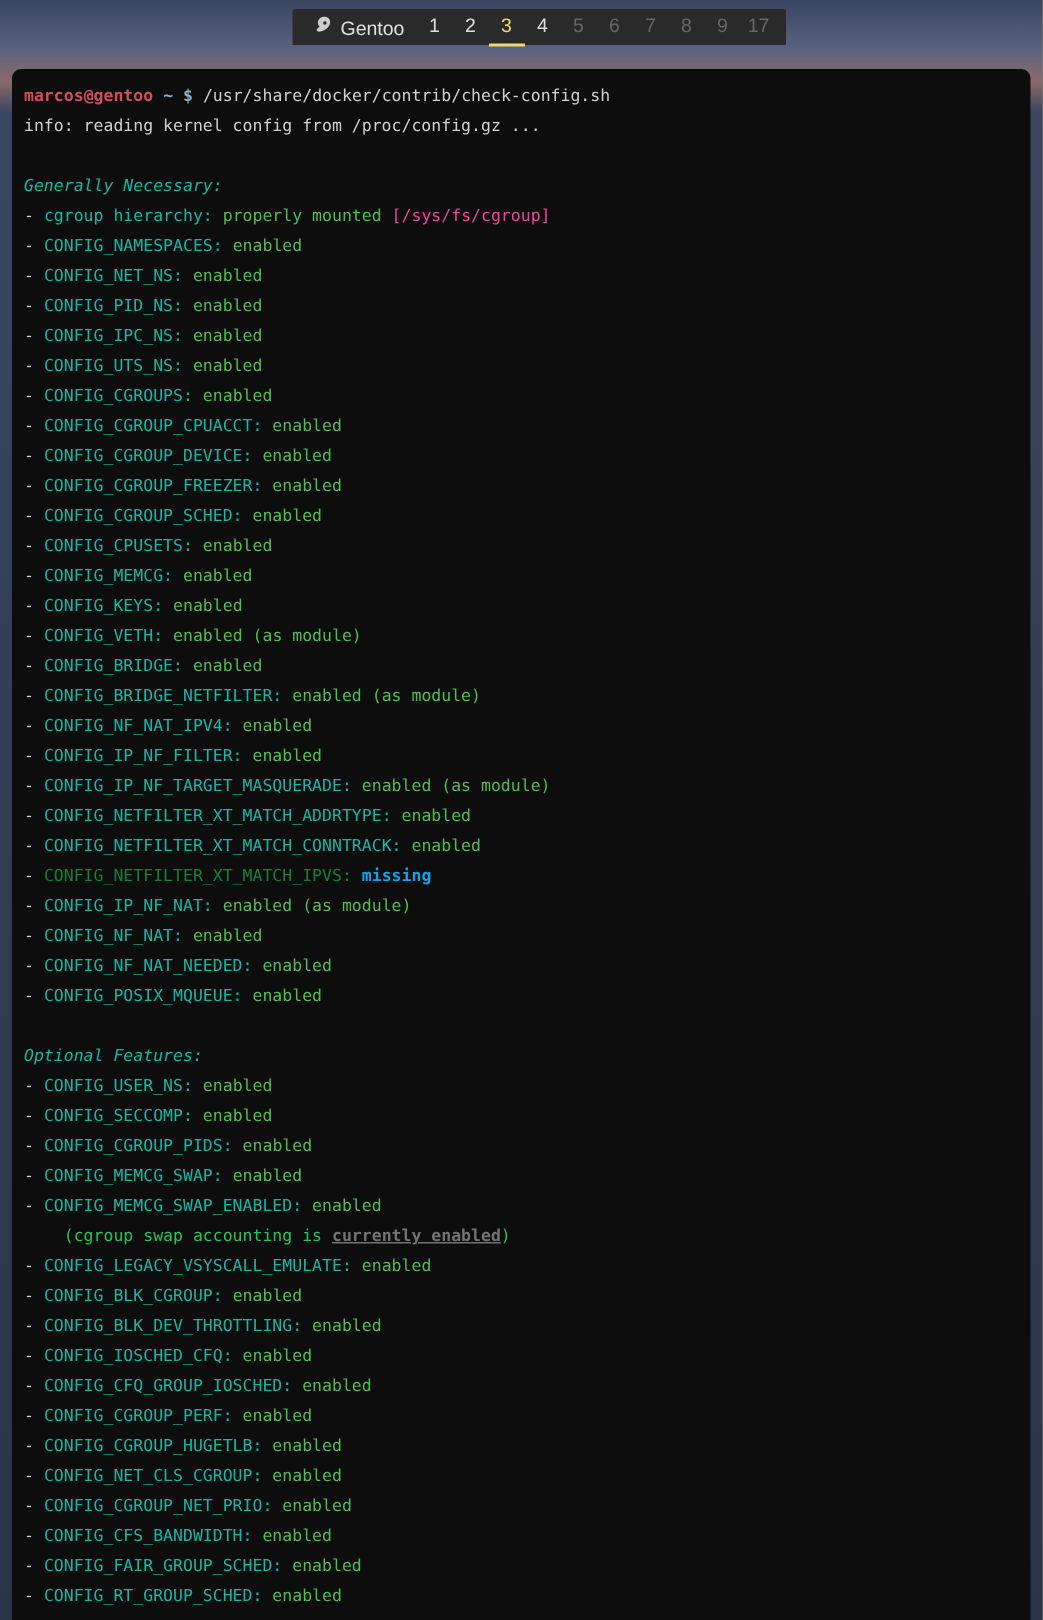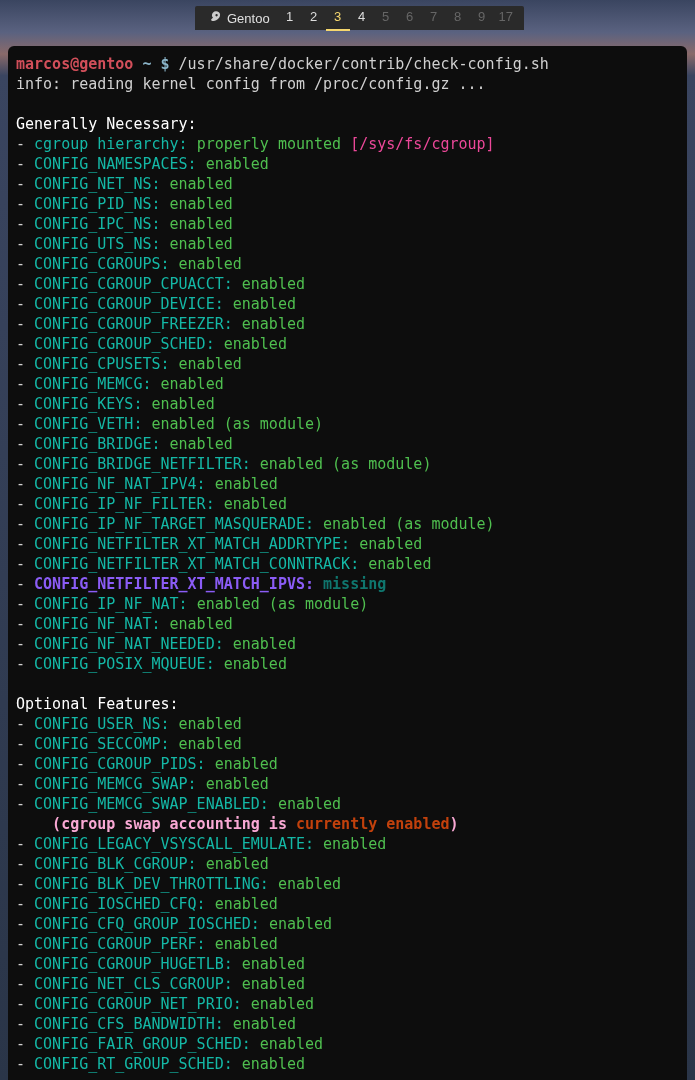--- a/index.html
+++ b/index.html
@@ -48,41 +48,41 @@
   }
   .terminal {
     position: absolute;
     top: 46px;
     left: 8px;
     right: 8px;
     bottom: 0;
     background: #0d0d0d;
     padding: 8px 8px;
     color: #d0d0d0;
-    font-size: 15px;
+    font-size: 11px;
     line-height: 20px;
     white-space: pre;
     overflow: hidden;
     border-radius: 6px 6px 0 0;
   }
   .prompt-user { color: #d24f5a; font-weight: bold; }
   .prompt-host { color: #d24f5a; font-weight: bold; }
   .prompt-tilde { color: #8ab4c8; font-weight: bold; }
   .prompt-dollar { color: #8ab4c8; font-weight: bold; }
   .cmd { color: #d0d0d0; }
   .info { color: #d0d0d0; }
-  .section-hdr { color: #ffffff; }
+  .section-hdr { color: #14b8a6; font-style: italic; }
   .dash { color: #d0d0d0; }
   .key { color: #14b8a6; }
-  .key-bold { color: #8b5cf6; font-weight: bold; }
+  .key-bold { color: #15803d; font-weight: normal; }
   .val-ok { color: #4fbf4f; text-align: right; }
-  .val-miss { color: #0f766e; font-weight: bold; }
+  .val-miss { color: #0ea5e9; font-weight: bold; }
   .hint { color: #ec4899; }
-  .dim-blue { color: #f9a8d4; font-weight: bold; }
-  .bold-white { color: #c2410c; font-weight: bold; }
+  .dim-blue { color: #22c55e; font-weight: normal; }
+  .bold-white { color: #737373; font-weight: bold; text-decoration: underline; }
 </style>
 </head>
 <body>
 
 <div class="tabbar">
   <div class="tab-title-wrap">
     <span>
       <svg viewBox="0 0 24 24">
           <path fill="#ccc" d="M12 2C8 2 5 5 5 9c0 2 1 3 2 4l-3 3c-1 1 0 3 2 3 5 0 13-4 13-11 0-4-3-6-7-6zm1 5a2 2 0 1 1 0 4 2 2 0 0 1 0-4z"></path>
         </svg>

